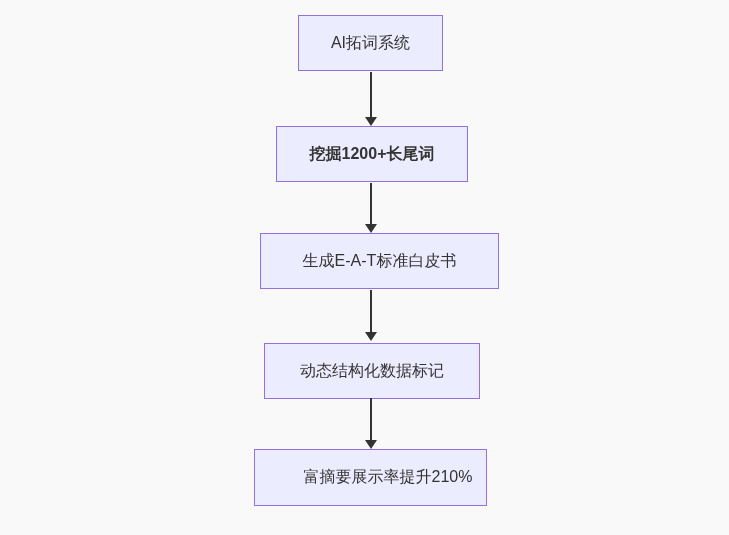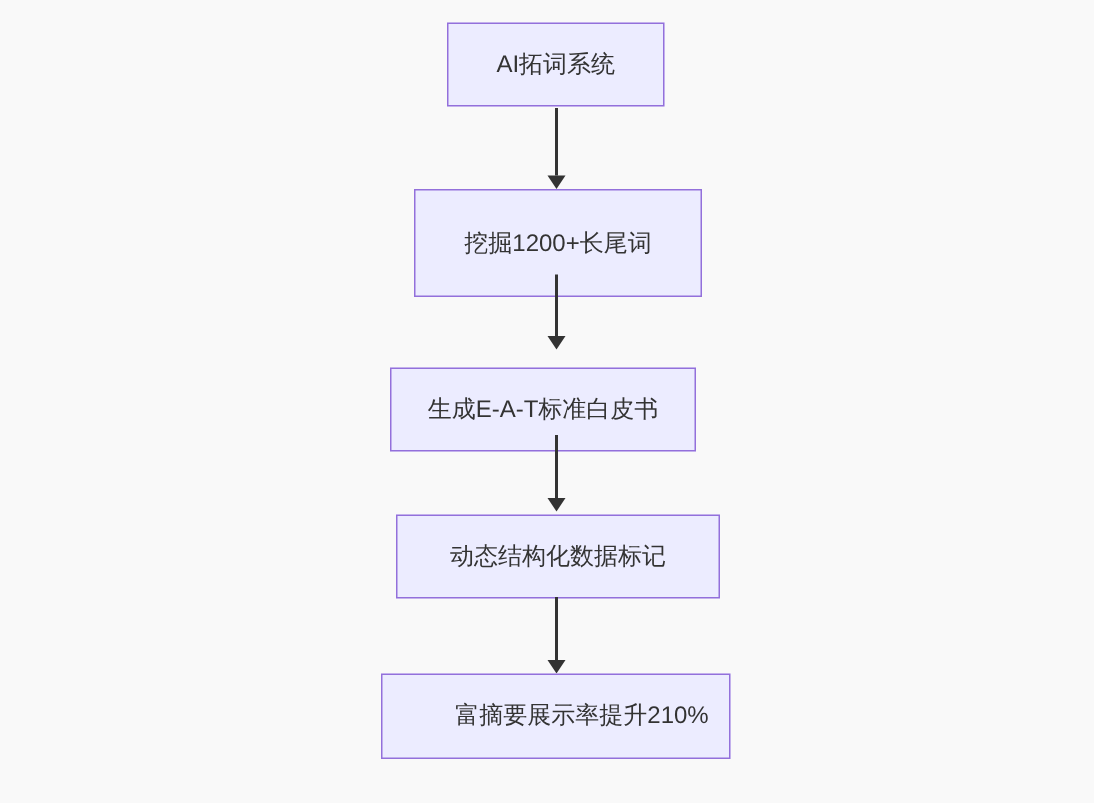--- a/index.html
+++ b/index.html
@@ -27,22 +27,22 @@
     border: 1px solid var(--node-border);
     color: var(--text-color);
     font-size: 16px;
     display: flex;
     align-items: center;
     justify-content: center;
     text-align: center;
     white-space: nowrap;
   }
   .node-1 { left: 298px; top: 15px;  width: 145px; height: 56px; }
-  .node-2 { left: 276px; top: 126px; width: 192px; height: 72px; }
-  .node-3 { left: 260px; top: 233px; width: 204px; height: 56px; margin-top: 12px; }
+  .node-2 { left: 276px; top: 126px; width: 192px; height: 56px; font-weight: bold; }
+  .node-3 { left: 260px; top: 233px; width: 239px; height: 56px; }
   .node-4 { left: 264px; top: 343px; width: 216px; height: 56px; }
   .node-5 { left: 254px; top: 449px; width: 233px; height: 57px; padding-left: 35px; }
   .edge-line {
     position: absolute;
     left: 370px;
     width: 2px;
     background: var(--arrow-color);
   }
   .edge-head {
     position: absolute;

